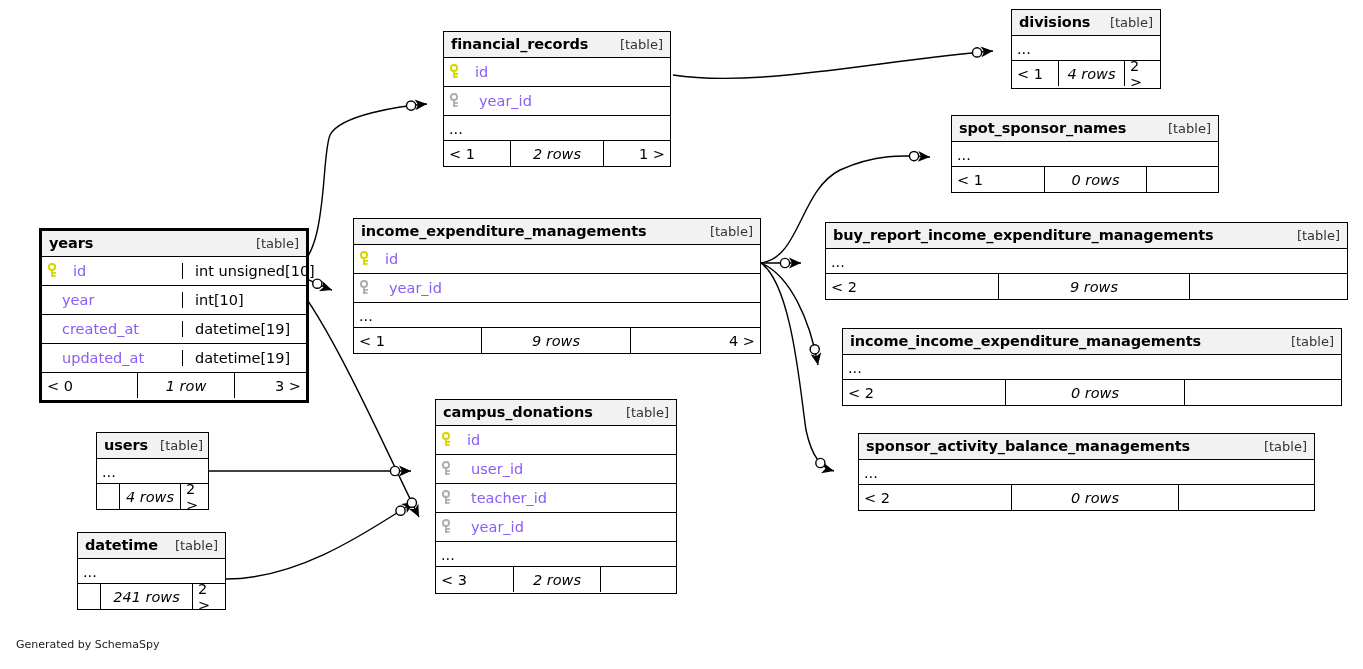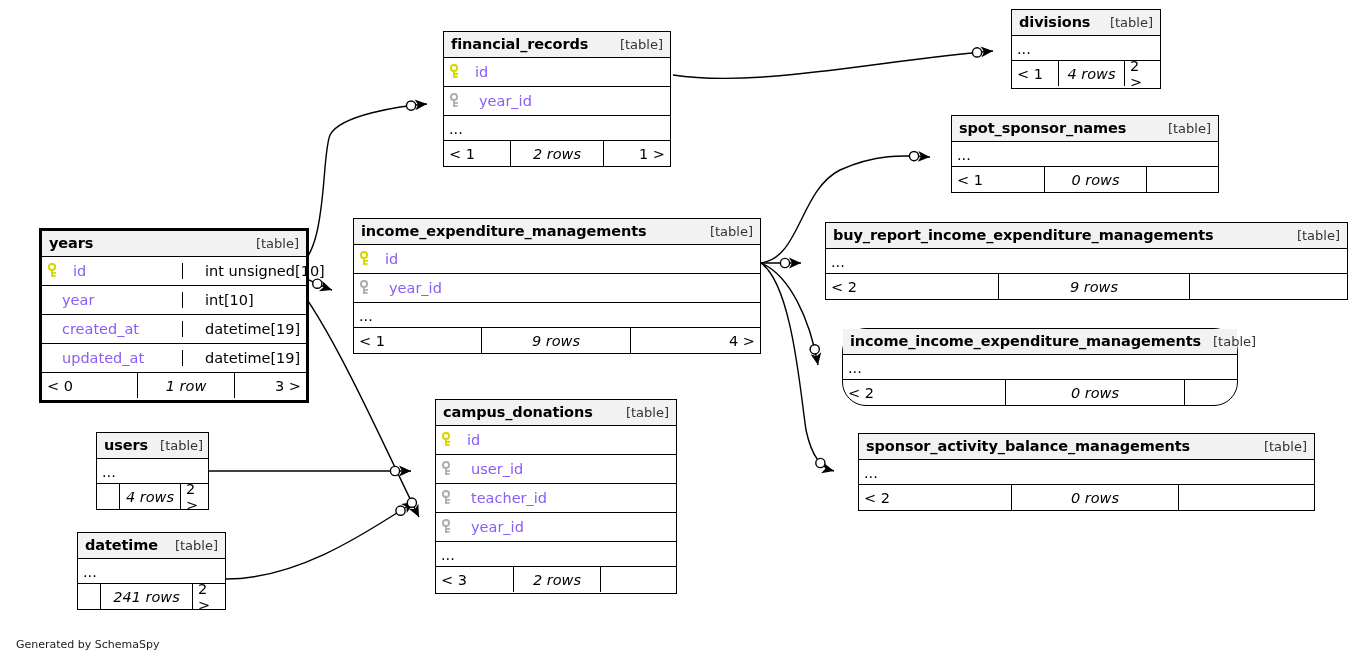--- a/index.html
+++ b/index.html
@@ -42,21 +42,21 @@
   .t-row:last-child{border-bottom:none;}
   .cell-name{
     display:flex;align-items:center;
     padding-left:6px;
     font-size:14.5px;color:#8b5cf6;
     box-sizing:border-box;
     flex:1 1 auto;overflow:hidden;
   }
   .cell-type{
     font-size:14.5px;color:#000;
-    padding-left:22px;
+    padding-left:12px;
     box-sizing:border-box;
     border-left:1.5px solid #000;
     display:flex;align-items:center;
     flex:0 0 auto;
   }
   .col-label{padding-left:14px;}
   .col-label.indent{padding-left:18px;}
 
   .key{
     width:11px;height:16px;flex:0 0 auto;display:inline-block;position:relative;
@@ -290,21 +290,21 @@
       </div>
       <div class="t-ellipsis">
         <span>...</span>
       </div>
       <div class="t-footer">
         <div class="f-cell f-left" style="flex: 0 0 172px;">&lt; 2</div>
         <div class="f-cell f-mid" style="flex: 0 0 192px;">9 rows</div>
         <div class="f-cell f-right" style="flex: 1 1 auto;"></div>
       </div>
     </div>
-    <div class="table-box" style="left: 842px; top: 328px; width: 396px; height: 78px; border-radius: 24px;">
+    <div class="table-box" style="left: 842px; top: 328px; width: 500px; height: 78px;">
       <div class="t-header">
         <span class="t-name">income_income_expenditure_managements</span>
         <span class="t-tag">[table]</span>
       </div>
       <div class="t-ellipsis">
         <span>...</span>
       </div>
       <div class="t-footer">
         <div class="f-cell f-left" style="flex: 0 0 162px;">&lt; 2</div>
         <div class="f-cell f-mid" style="flex: 0 0 180px;">0 rows</div>

